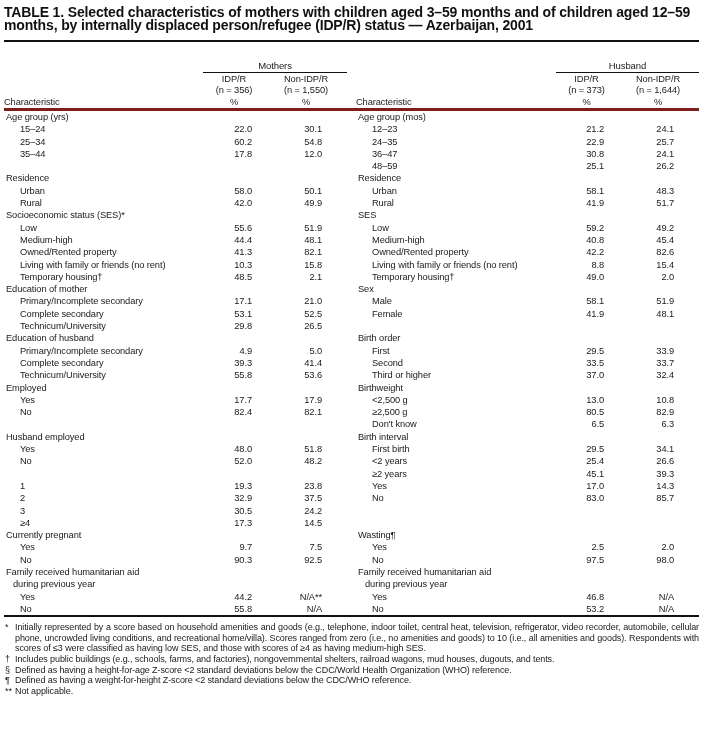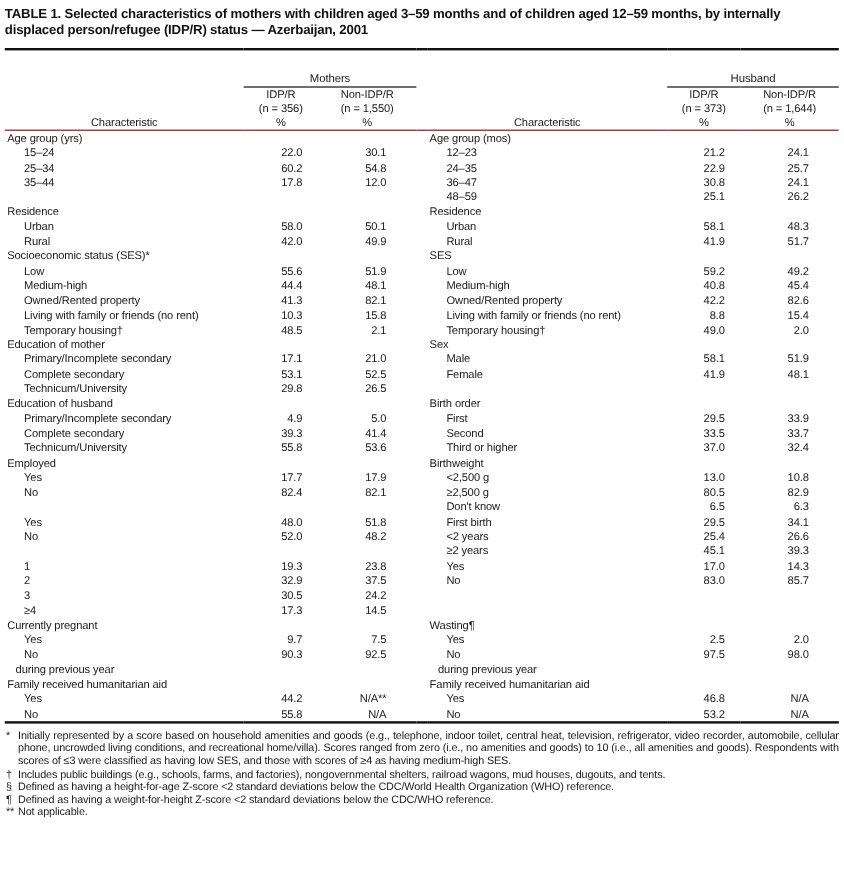--- a/index.html
+++ b/index.html
@@ -6,21 +6,21 @@
   body {
     width: 703px; height: 733px;
     color: #1a1a1a;
     font-family: "Liberation Sans", sans-serif;
     overflow: hidden;
   }
   .page { padding: 6px 4px 0 4px; }
 
   .title {
     font-weight: bold;
-    font-size: 11px;
+    font-size: 14px;
     line-height: 13px;
     letter-spacing: -0.15px;
     margin-bottom: 8px;
     color: #111;
   }
 
   table.char-table {
     table-layout: fixed;
     border-collapse: collapse;
     width: 695px;
@@ -40,24 +40,23 @@
     line-height: 11px;
   }
   tr.colhead-row th {
     text-align: center;
     vertical-align: top;
     line-height: 11px;
     padding-top: 1px;
   }
   tr.colhead-row th span { display: block; }
   tr.unit-row > th, tr.unit-row > td {
-    border-bottom: 1px solid #7f1d1d;
+    border-bottom: 3px solid #7f1d1d;
     line-height: 12px;
     vertical-align: bottom;
-    text-align: center;
   }
   th.char-label { text-align: left; padding-left: 2px; }
   th.unit { text-align: center; }
 
   tbody td {
     height: 12.3px;
     line-height: 12.3px;
     white-space: nowrap;
     overflow: visible;
   }
@@ -366,20 +365,29 @@
         <tr>
           <td class="lbl ind0"></td>
           <td class="num"></td>
           <td class="num2"></td>
           <td></td>
           <td class="lbl ind2">Don't know</td>
           <td class="num">6.5</td>
           <td class="num2">6.3</td>
         </tr>
         <tr>
+          <td class="lbl ind0">Husband employed</td>
+          <td class="num"></td>
+          <td class="num2"></td>
+          <td></td>
+          <td class="lbl ind0">Birth interval</td>
+          <td class="num"></td>
+          <td class="num2"></td>
+        </tr>
+        <tr>
           <td class="lbl ind2">Yes</td>
           <td class="num">48.0</td>
           <td class="num2">51.8</td>
           <td></td>
           <td class="lbl ind2">First birth</td>
           <td class="num">29.5</td>
           <td class="num2">34.1</td>
         </tr>
         <tr>
           <td class="lbl ind2">No</td>
@@ -456,34 +464,34 @@
         <tr>
           <td class="lbl ind2">No</td>
           <td class="num">90.3</td>
           <td class="num2">92.5</td>
           <td></td>
           <td class="lbl ind2">No</td>
           <td class="num">97.5</td>
           <td class="num2">98.0</td>
         </tr>
         <tr>
+          <td class="lbl ind0">Family received humanitarian aid</td>
+          <td class="num"></td>
+          <td class="num2"></td>
+          <td></td>
+          <td class="lbl ind0">Family received humanitarian aid</td>
+          <td class="num"></td>
+          <td class="num2"></td>
+        </tr>
+        <tr>
           <td class="lbl ind1">during previous year</td>
           <td class="num"></td>
           <td class="num2"></td>
           <td></td>
           <td class="lbl ind1">during previous year</td>
-          <td class="num"></td>
-          <td class="num2"></td>
-        </tr>
-        <tr>
-          <td class="lbl ind0">Family received humanitarian aid</td>
-          <td class="num"></td>
-          <td class="num2"></td>
-          <td></td>
-          <td class="lbl ind0">Family received humanitarian aid</td>
           <td class="num"></td>
           <td class="num2"></td>
         </tr>
         <tr>
           <td class="lbl ind2">Yes</td>
           <td class="num">44.2</td>
           <td class="num2">N/A**</td>
           <td></td>
           <td class="lbl ind2">Yes</td>
           <td class="num">46.8</td>

